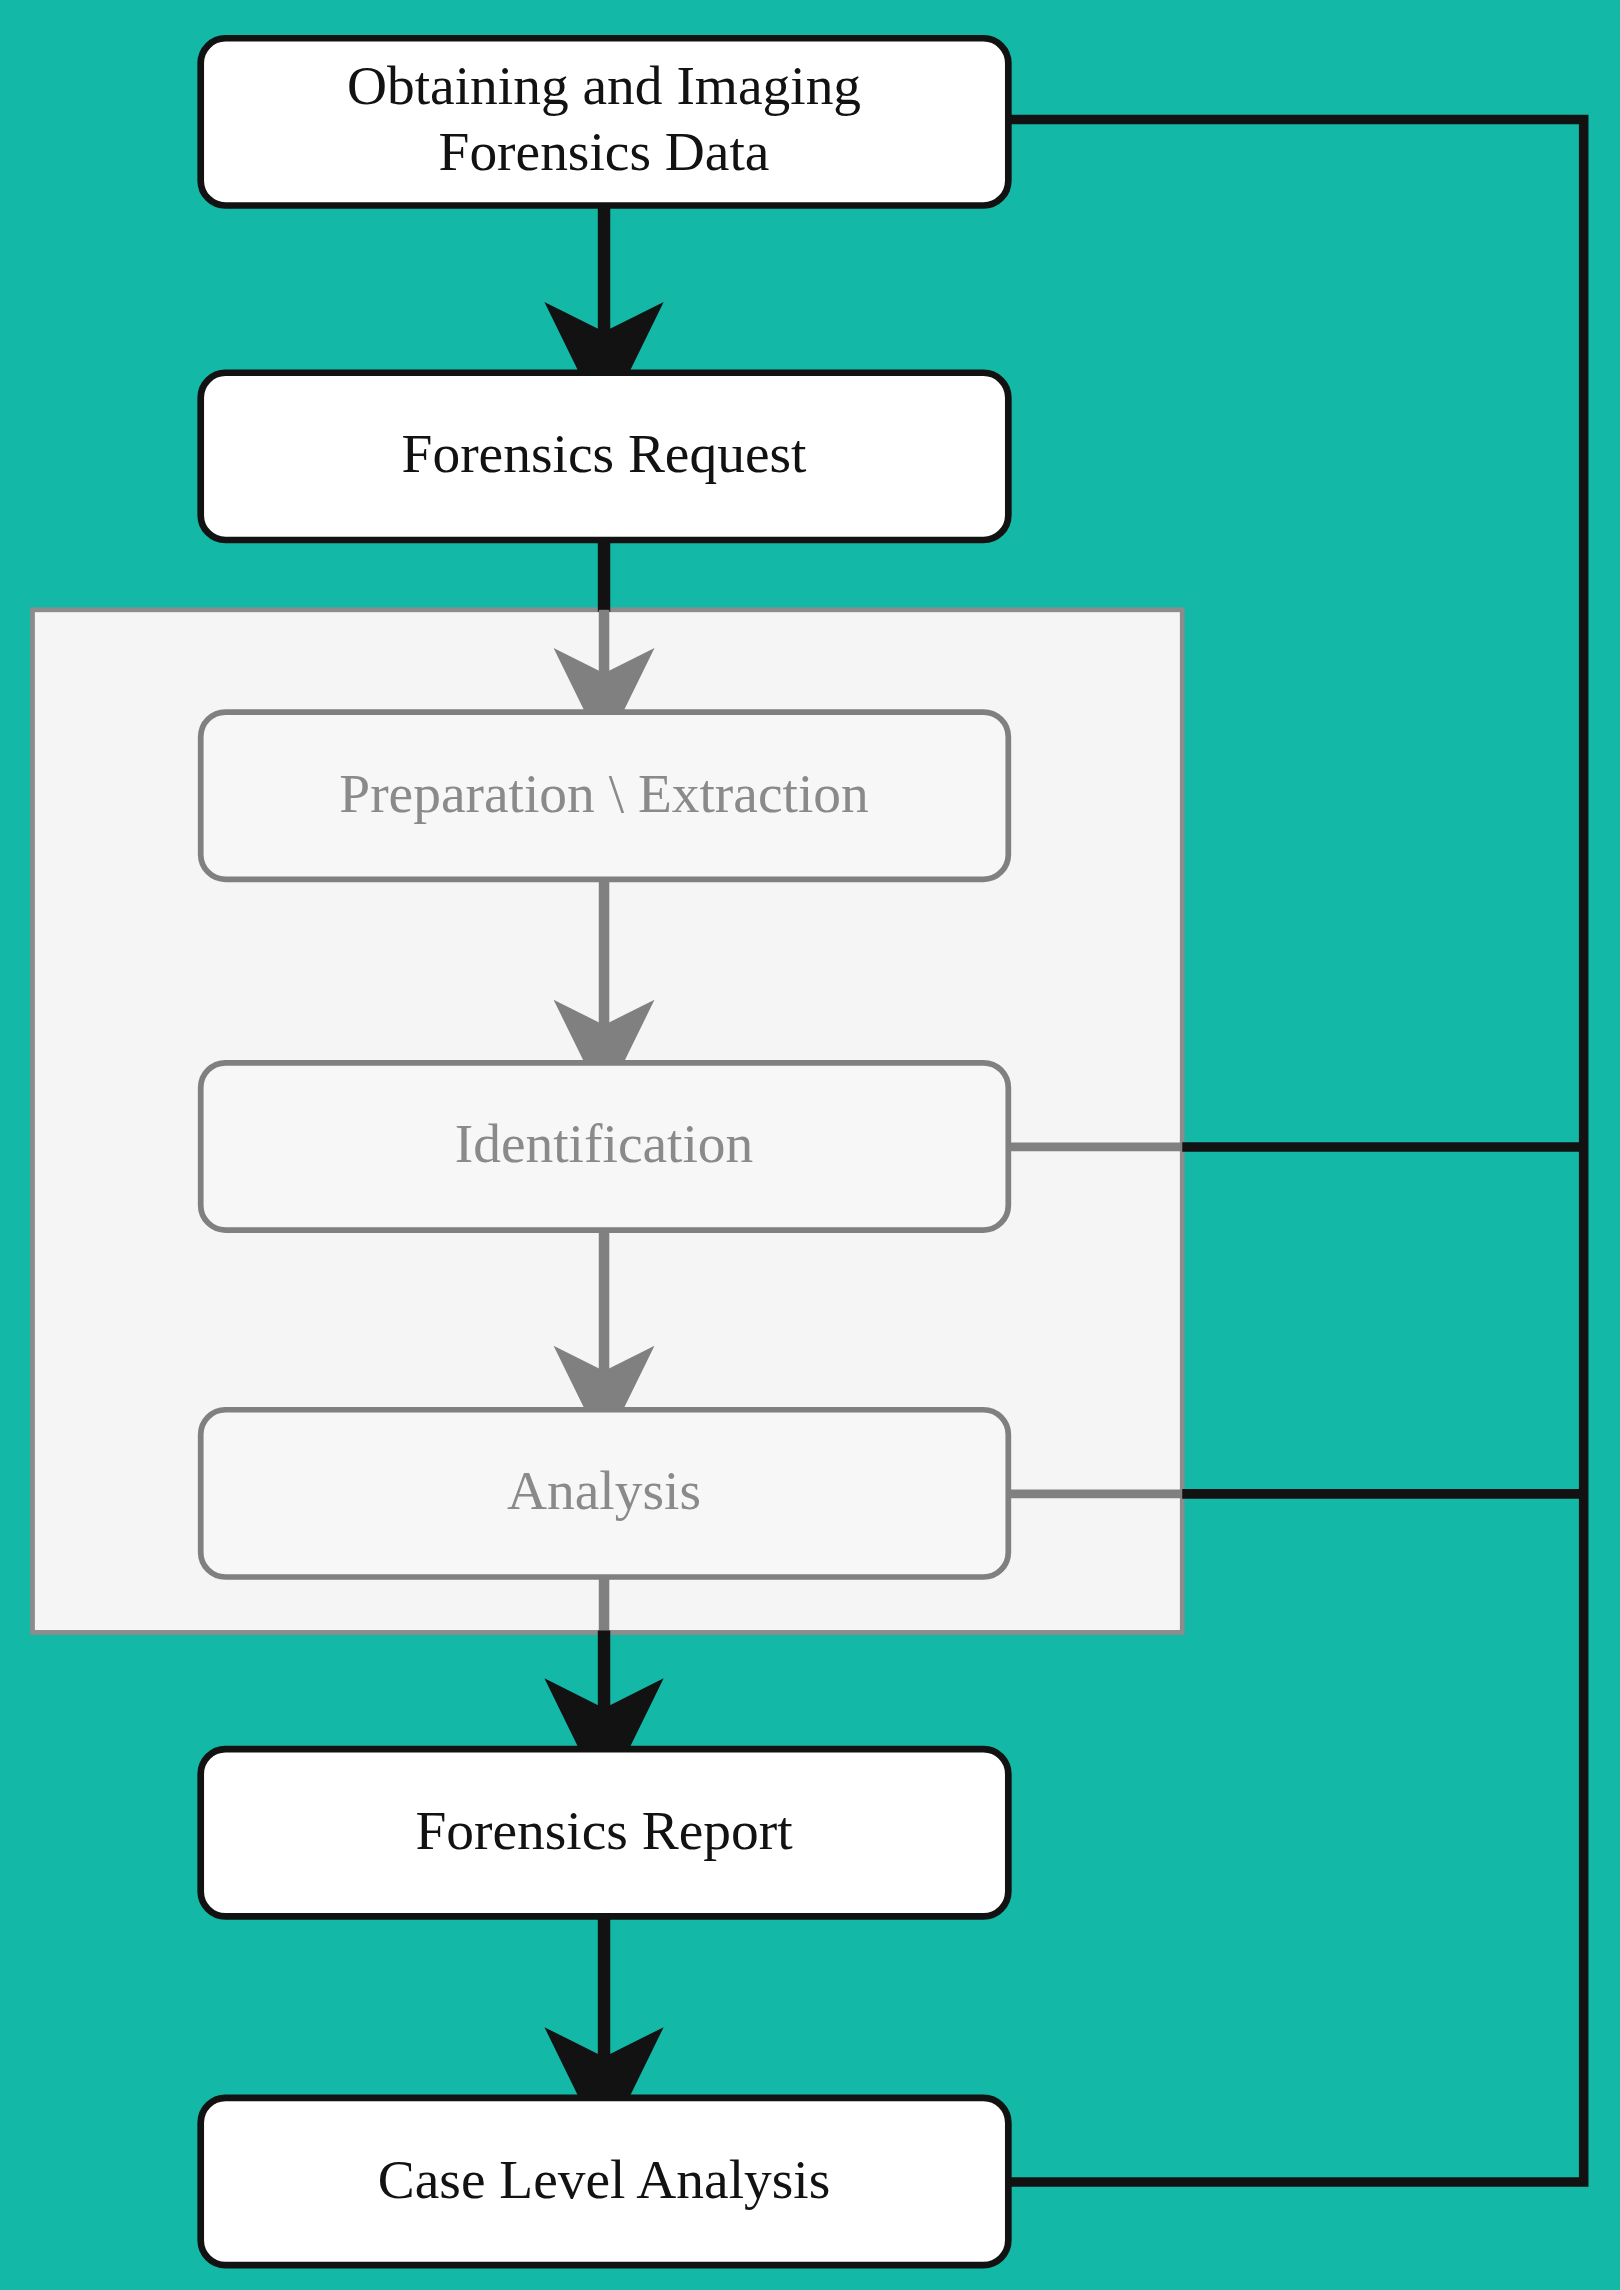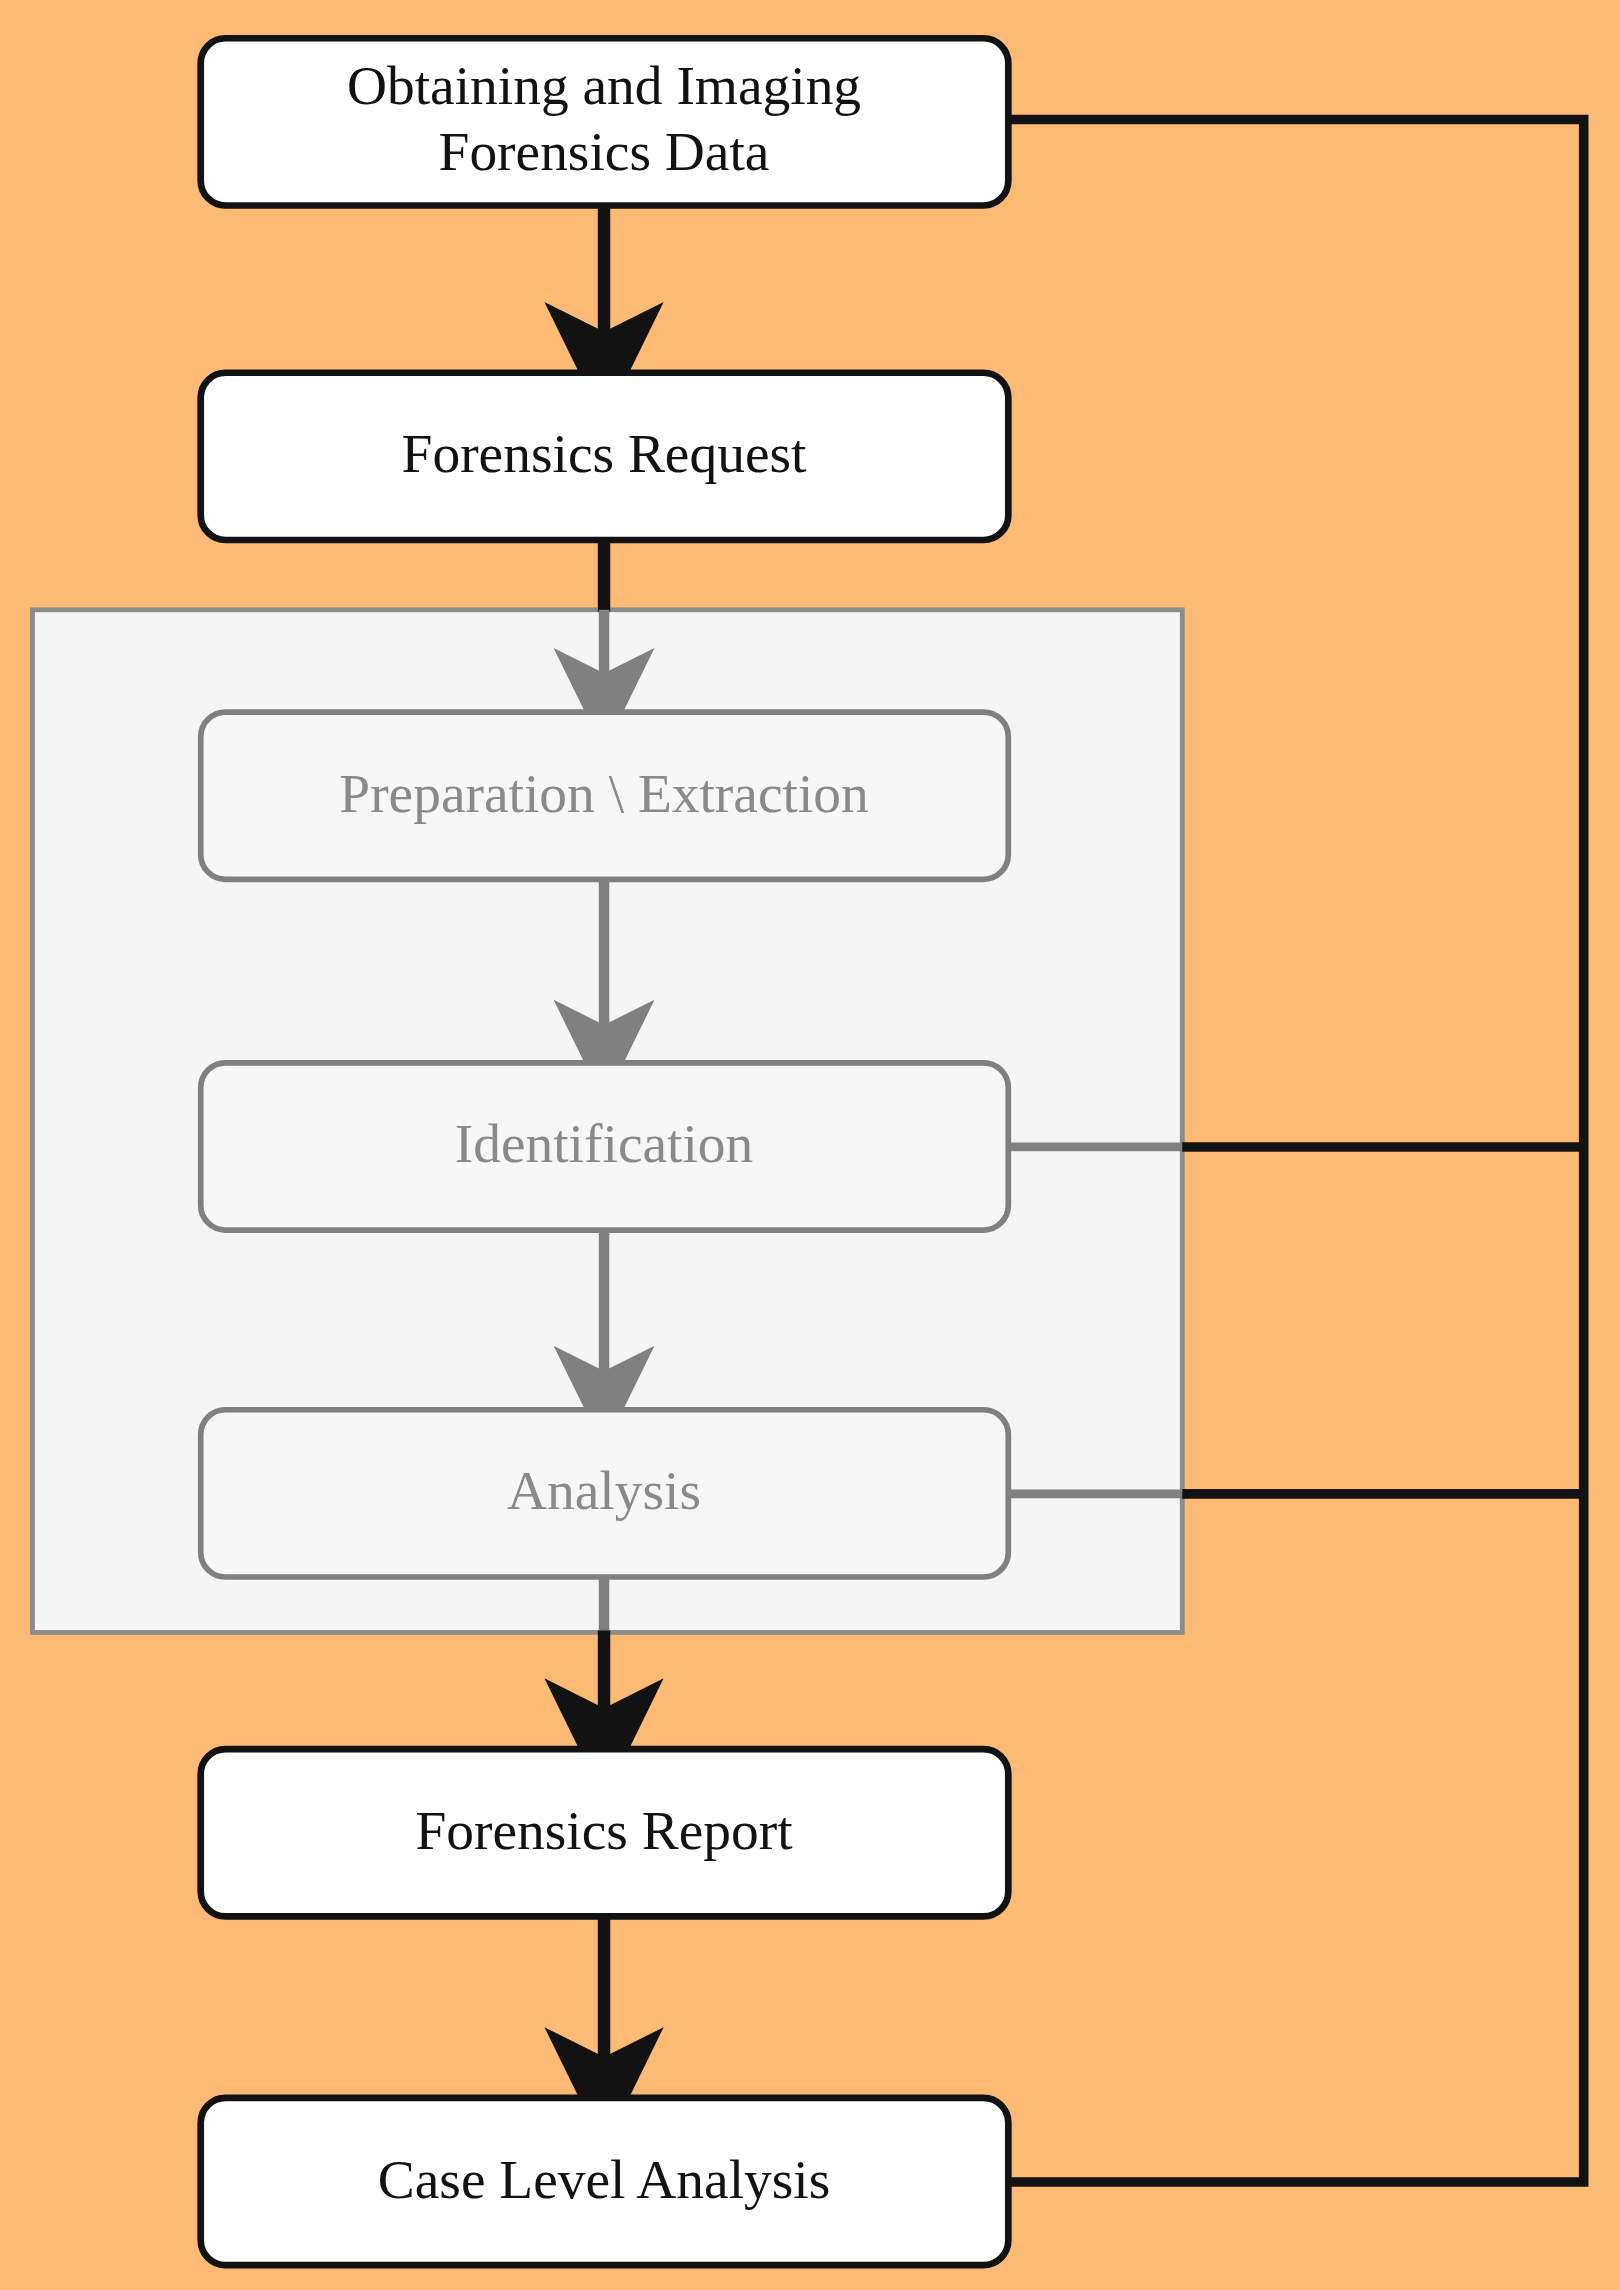--- a/index.html
+++ b/index.html
@@ -11,21 +11,21 @@
   body {
     width: 1620px;
     height: 2290px;
     font-family: "Liberation Serif", "DejaVu Serif", serif;
     overflow: hidden;
   }
   #flowchart-root {
     position: relative;
     width: 1620px;
     height: 2290px;
-    background: #fdba74;
+    background: #14b8a6;
   }
   svg.diagram {
     display: block;
     width: 1620px;
     height: 2290px;
   }
   .node-label {
     font-family: "Liberation Serif", "DejaVu Serif", serif;
     text-anchor: middle;
     dominant-baseline: middle;

